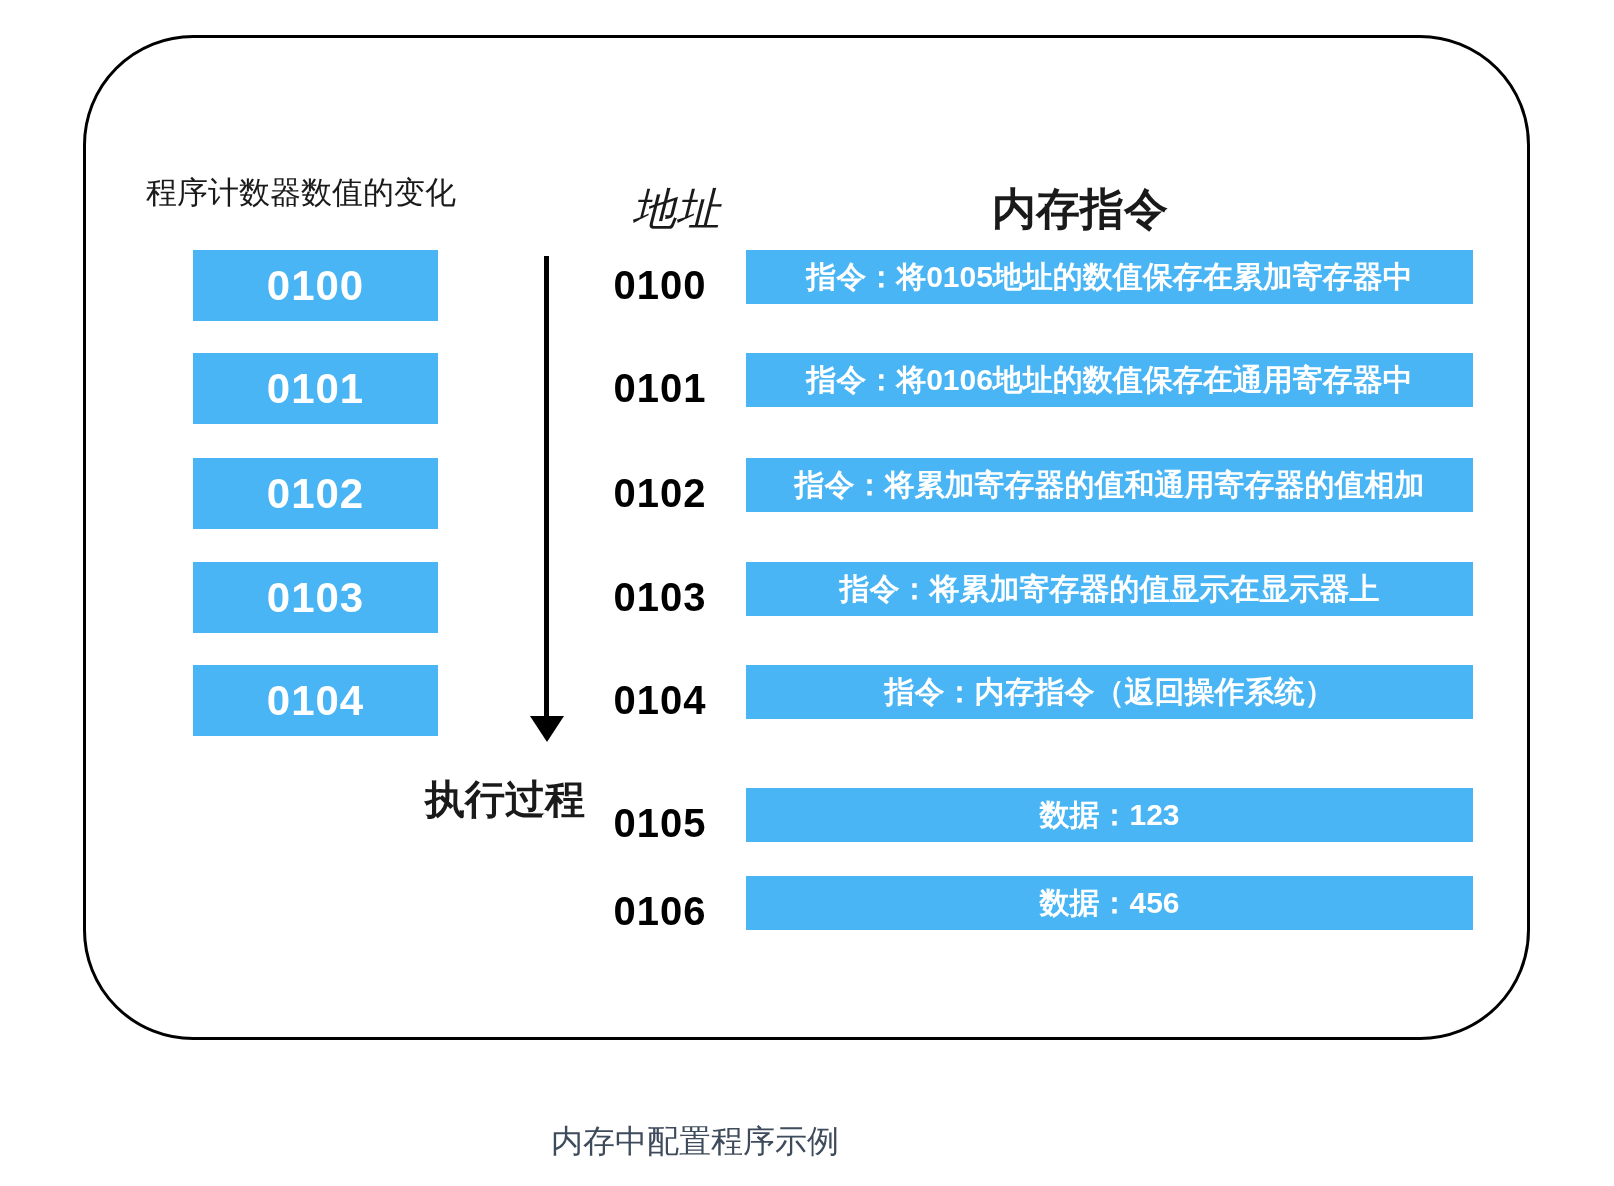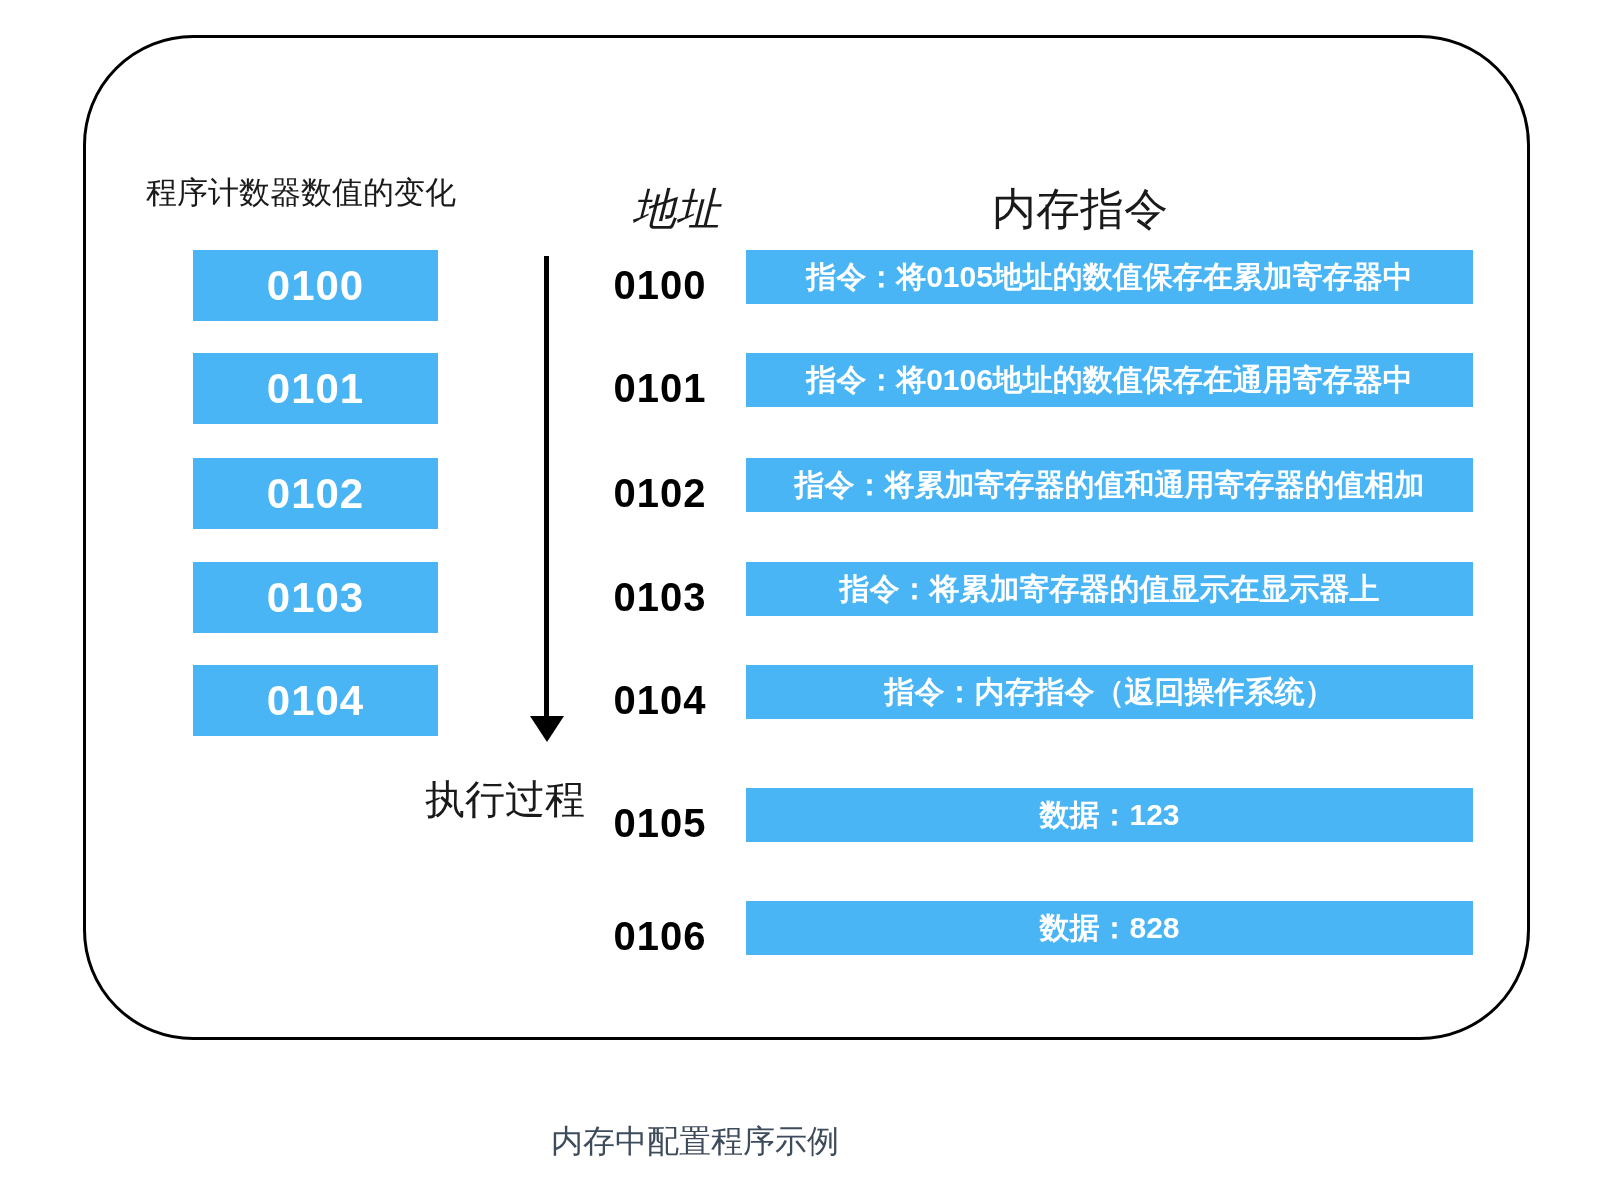--- a/index.html
+++ b/index.html
@@ -46,21 +46,21 @@
     font-size: 44px;
     font-weight: 500;
     text-align: center;
     font-style: italic;
   }
   .hdr-mem {
     left: 930px;
     top: 180px;
     width: 300px;
     font-size: 44px;
-    font-weight: 400;
+    font-weight: 700;
     text-align: center;
   }
   .pc-box {
     position: absolute;
     left: 193px;
     width: 245px;
     height: 71px;
     background: var(--accent, #4ab5f5);
     color: var(--box-text, #ffffff);
     font-size: 42px;
@@ -86,21 +86,21 @@
     height: 0;
     border-left: 17px solid transparent;
     border-right: 17px solid transparent;
     border-top: 26px solid #000000;
   }
   .exec-label {
     position: absolute;
     left: 425px;
     top: 772px;
     font-size: 40px;
-    font-weight: 400;
+    font-weight: 700;
     color: var(--heading-text, #1a1a1a);
     white-space: nowrap;
   }
   .mem-row {
     position: absolute;
     left: 0;
     width: 1614px;
     height: 71px;
   }
   .mem-addr {
@@ -181,20 +181,20 @@
     <div class="mem-cell">指令：将累加寄存器的值显示在显示器上</div>
   </div>
   <div class="mem-row" style="top:665px">
     <div class="mem-addr">0104</div>
     <div class="mem-cell">指令：内存指令（返回操作系统）</div>
   </div>
   <div class="mem-row" style="top:788px">
     <div class="mem-addr">0105</div>
     <div class="mem-cell">数据：123</div>
   </div>
-  <div class="mem-row" style="top:901px">
+  <div class="mem-row" style="top:876px">
     <div class="mem-addr">0106</div>
-    <div class="mem-cell">数据：828</div>
+    <div class="mem-cell">数据：456</div>
   </div>
 
   <div class="caption">内存中配置程序示例</div>
 
 </div>
 
 </body></html>

